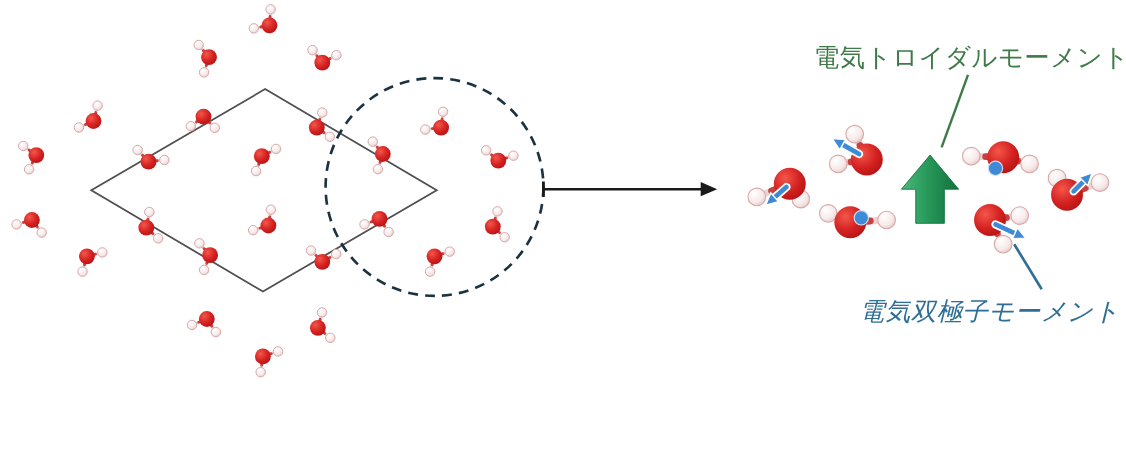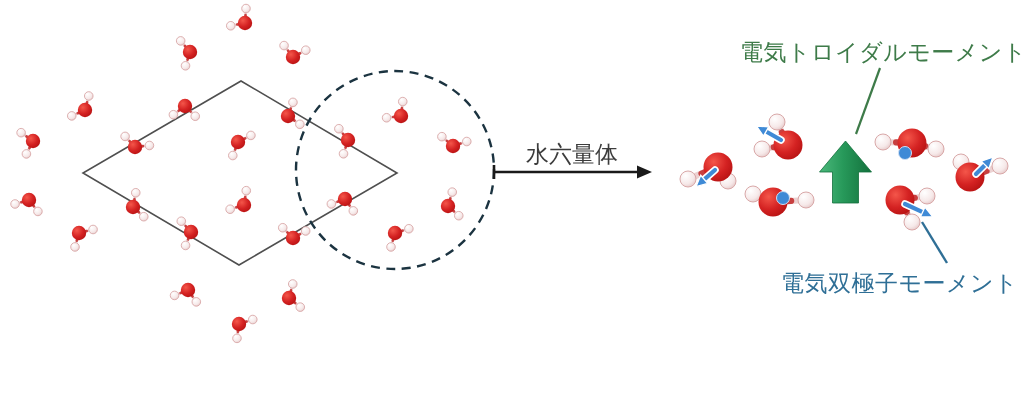--- a/index.html
+++ b/index.html
@@ -3,21 +3,21 @@
 <meta charset="utf-8">
 <style>
   html,body{margin:0;padding:0;background:#ffffff;}
   #figure{
     position:relative;width:1024px;height:418px;background:#ffffff;
     font-family:"Liberation Sans","DejaVu Sans",sans-serif;overflow:hidden;
   }
   #diagram-svg{position:absolute;left:0;top:0;}
   .label{position:absolute;white-space:nowrap;}
   #toroidal-label{left:740px;top:37px;font-size:23px;letter-spacing:.5px;color:var(--greenText);}
-  #dipole-label{left:781px;top:268px;font-size:23px;letter-spacing:.5px;color:var(--blueText);}
+  #dipole-label{left:781px;top:268px;font-size:23px;letter-spacing:.5px;color:var(--blueText);font-style:italic;}
   #hexamer-label{left:526px;top:139px;font-size:23px;color:var(--textDark);}
   #caption{left:88px;top:354px;width:304px;text-align:center;font-size:23px;line-height:30px;color:var(--textDark);}
 </style>
 </head>
 <body>
 
 <div id="figure">
   <svg id="diagram-svg" width="1024" height="418" viewBox="0 0 1024 418">
       <defs>
         <radialGradient id="gradO" cx="0.35" cy="0.32" r="0.8">
@@ -326,14 +326,13 @@
         <circle cx="927" cy="196" r="8" fill="url(#gradH)" stroke="#d9a8a8" stroke-width="1"></circle>
         <circle cx="912" cy="222" r="8" fill="url(#gradH)" stroke="#d9a8a8" stroke-width="1"></circle>
         <circle cx="900" cy="200" r="14.5" fill="url(#gradO)"></circle>
         <line x1="905" y1="204" x2="922.63654623974" y2="212.0834170265475" stroke="#ffffff" stroke-width="7.5" stroke-linecap="round"></line>
         <line x1="905" y1="204" x2="922.63654623974" y2="212.0834170265475" stroke="#3f8ad6" stroke-width="4.2" stroke-linecap="round"></line>
         <polygon points="932.6362592915772,216.66661884197285 920.3866108030767,216.99236707017664 924.8864816764034,207.17446698291835" fill="#3f8ad6" stroke="#ffffff" stroke-width="1.3"></polygon>
       </g>
     </svg>
   <div class="label" id="toroidal-label">電気トロイダルモーメント</div>
   <div class="label" id="dipole-label">電気双極子モーメント</div>
-  <div class="label" id="hexamer-label">水六量体</div>
 </div>
 
 </body></html>

